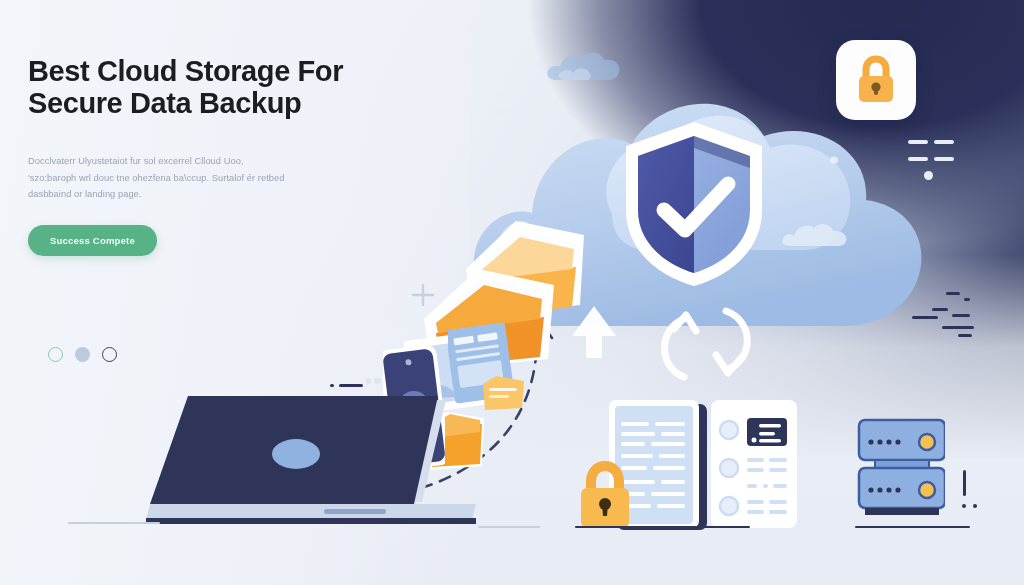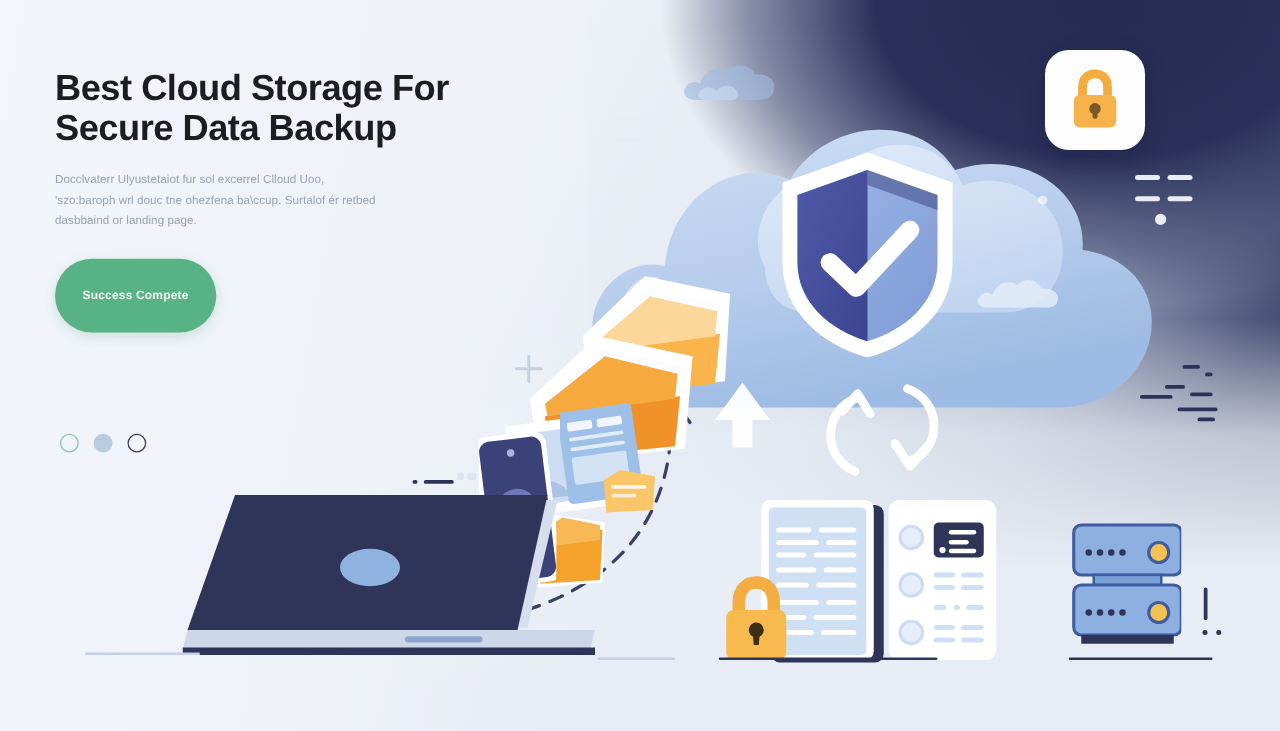--- a/index.html
+++ b/index.html
@@ -29,33 +29,33 @@
     position: absolute; left: 0; bottom: 0; width: 1024px; height: 330px;
     background: linear-gradient(180deg, rgba(232,236,244,0) 0%,
       rgba(234,238,246,0.75) 28%, #e9edf5 62%, #e7ebf4 100%);
   }
   .bg-left-wash {
     position: absolute; left: 0; top: 0; width: 470px; height: 585px;
     background: linear-gradient(100deg, #f2f5fa 0%, #eff2f8 55%, rgba(239,242,248,0) 100%);
   }
 
   
-  .copy { position: absolute; left: 44px; top: 56px; width: 330px; }
+  .copy { position: absolute; left: 28px; top: 56px; width: 330px; }
   .headline {
     font-size: 29px; line-height: 1.09; font-weight: 700;
     color: #1c1d21; letter-spacing: -0.4px;
   }
   .subcopy {
-    margin-top: 16px; font-size: 9.3px; line-height: 1.78;
+    margin-top: 34px; font-size: 9.3px; line-height: 1.78;
     color: #9aa3b4; max-width: 262px; letter-spacing: 0.05px;
   }
   .btn-row { margin-top: 22px; display: flex; align-items: center; gap: 14px; }
   .btn-primary {
     background: #57b285; color: #f2fbf6; border: none;
-    border-radius: 30px; padding: 24px 22px;
+    border-radius: 30px; padding: 10px 22px;
     font-size: 9.6px; font-weight: 700; letter-spacing: 0.15px;
     box-shadow: 0 3px 9px rgba(74,160,118,0.22); cursor: pointer;
     filter: blur(0.25px);
   }
   .btn-secondary {
     background: #fdfdff; color: #22252c; border: none;
     border-radius: 30px; padding: 13px 20px;
     font-size: 9.2px; font-weight: 700; letter-spacing: 0.7px;
     box-shadow: 0 3px 10px rgba(90,100,130,0.13); cursor: pointer;
     filter: blur(0.25px);

